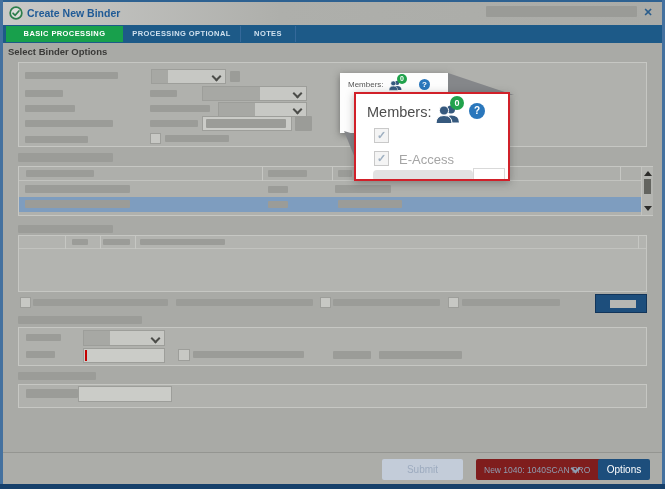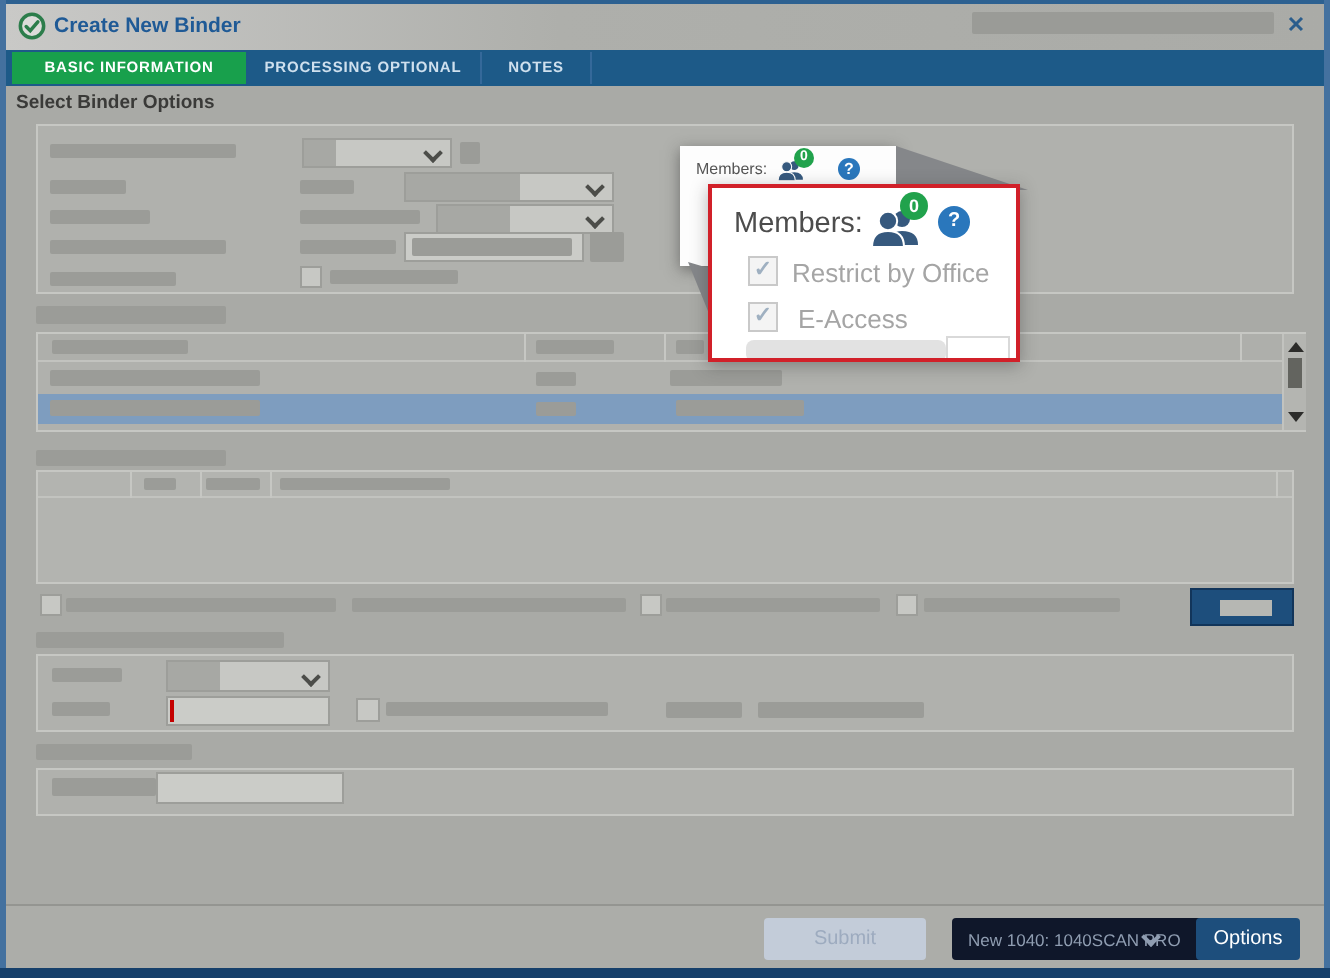--- a/index.html
+++ b/index.html
@@ -33,21 +33,21 @@
     <svg class="a" style="left:6px;top:4px;" width="14" height="14" viewBox="0 0 24 24">
       <circle cx="12" cy="12" r="10" fill="#dcdcda" stroke="#2c7d4b" stroke-width="3"></circle>
       <path d="M7 12.5 L10.5 16 L17 8.5" fill="none" stroke="#2c7d4b" stroke-width="3" stroke-linecap="round"></path>
     </svg>
     <span class="a" style="left:24px;top:5px;font-size:10.5px;font-weight:bold;color:var(--title-text);">Create New Binder</span>
     <span class="bar" style="left:483px;top:4px;width:151px;height:11px;background:#9a9b97;"></span>
     <span class="a" style="left:637px;top:4px;width:16px;height:15px;text-align:center;font-size:11px;font-weight:bold;color:#2a5d8c;cursor:pointer;">✕</span>
   </div>
 
   <div class="a" style="left:3px;top:25px;width:659px;height:18px;background:var(--tab-bar);"></div>
-  <div class="tab active" style="left:6px;width:117px;">BASIC INFORMATION</div>
+  <div class="tab active" style="left:6px;width:117px;">BASIC PROCESSING</div>
   <div class="tab" style="left:123px;width:118px;border-right:1px solid #35699a;box-sizing:border-box;">PROCESSING OPTIONAL</div>
   <div class="tab" style="left:241px;width:55px;border-right:1px solid #35699a;box-sizing:border-box;">NOTES</div>
 
   <div class="a" style="left:8px;top:46px;font-size:9.5px;font-weight:bold;color:#3a3a38;">Select Binder Options</div>
 
   <div class="box" style="left:18px;top:62px;width:629px;height:85px;"></div>
 
   <div class="bar" style="left:25px;top:72px;width:93px;height:7px;"></div>
   <div class="field" style="left:151px;top:69px;width:75px;height:15px;"></div>
   <div class="fill" style="left:152px;top:70px;width:16px;height:13px;"></div>
@@ -138,21 +138,21 @@
   <div class="bar" style="left:333px;top:351px;width:38px;height:8px;"></div>
   <div class="bar" style="left:379px;top:351px;width:83px;height:8px;"></div>
 
   <div class="bar" style="left:18px;top:372px;width:78px;height:8px;"></div>
   <div class="box" style="left:18px;top:384px;width:629px;height:24px;"></div>
   <div class="field" style="left:78px;top:386px;width:94px;height:16px;background:#cbccc8;"></div>
   <div class="bar" style="left:26px;top:389px;width:52px;height:9px;"></div>
 
   <div class="a" style="left:3px;top:452px;width:659px;height:32px;background:#acada9;border-top:1px solid #949591;box-sizing:border-box;"></div>
   <div class="a" style="left:382px;top:459px;width:81px;height:21px;line-height:21px;text-align:center;background:#c3ccd9;color:#9dabbf;font-size:10px;border-radius:2px;">Submit</div>
-  <div class="a" style="left:476px;top:459px;width:133px;height:21px;background:#0f172a;border-radius:2px;">
+  <div class="a" style="left:476px;top:459px;width:133px;height:21px;background:#7f1d1d;border-radius:2px;">
     <span class="a" style="left:8px;top:6px;font-size:8.5px;color:#8f9db1;white-space:nowrap;">New 1040: 1040SCAN PRO</span>
     <i class="chev" style="left:96px;top:6px;border-color:#8f9db1;"></i>
   </div>
   <div class="a" style="left:598px;top:459px;width:52px;height:21px;line-height:21px;text-align:center;background:var(--primary-button);color:#ffffff;font-size:10px;border-radius:2px;cursor:pointer;">Options</div>
 
   <div class="a" style="left:340px;top:73px;width:108px;height:60px;background:#fdfdfd;box-shadow:0 2px 7px rgba(40,40,40,.5);">
     <span class="a" style="left:8px;top:7px;font-size:8px;color:#555;">Members:</span>
     <svg class="a" style="left:49px;top:6px;" width="13" height="12" viewBox="0 0 24 20">
       <circle cx="15" cy="6" r="4" fill="#36597e"></circle>
         <path d="M8 19 q0-7 7-7 q8 0 8 7 z" fill="#36597e"></path>
@@ -171,21 +171,20 @@
     <svg class="a" style="left:80px;top:9px;" width="24" height="21" viewBox="0 0 24 20">
       <circle cx="15" cy="6" r="4" fill="#36597e"></circle>
         <path d="M8 19 q0-7 7-7 q8 0 8 7 z" fill="#36597e"></path>
       <circle cx="8" cy="7" r="4.6" fill="#36597e" stroke="#ffffff" stroke-width="1"></circle>
       <path d="M0 20 q0-8 8-8 q8 0 8 8 z" fill="#36597e" stroke="#ffffff" stroke-width="1"></path>
     </svg>
     <span class="badge" style="left:94px;top:2px;width:14px;height:14px;font-size:9px;line-height:14px;">0</span>
     <span class="help" style="left:113px;top:9px;width:16px;height:16px;font-size:10px;line-height:16px;">?</span>
 
     <span class="co-cb" style="left:18px;top:34px;">✓</span>
-    <span class="co-lbl" style="left:40px;top:35px;">Restrict by Office</span>
 
     <span class="co-cb" style="left:18px;top:57px;">✓</span>
     <span class="co-lbl" style="left:43px;top:58px;">E-Access</span>
 
     <span class="a" style="left:17px;top:76px;width:100px;height:11px;background:#e2e2e2;border-radius:4px;"></span>
     <span class="a" style="left:117px;top:74px;width:32px;height:13px;background:#fff;border:1px solid #d9d9d9;box-sizing:border-box;"></span>
   </div>
 
   <div class="a" style="left:0;top:0;width:665px;height:2px;background:#2d6191;"></div>
   <div class="a" style="left:0;top:0;width:3px;height:489px;background:#44719f;"></div>

